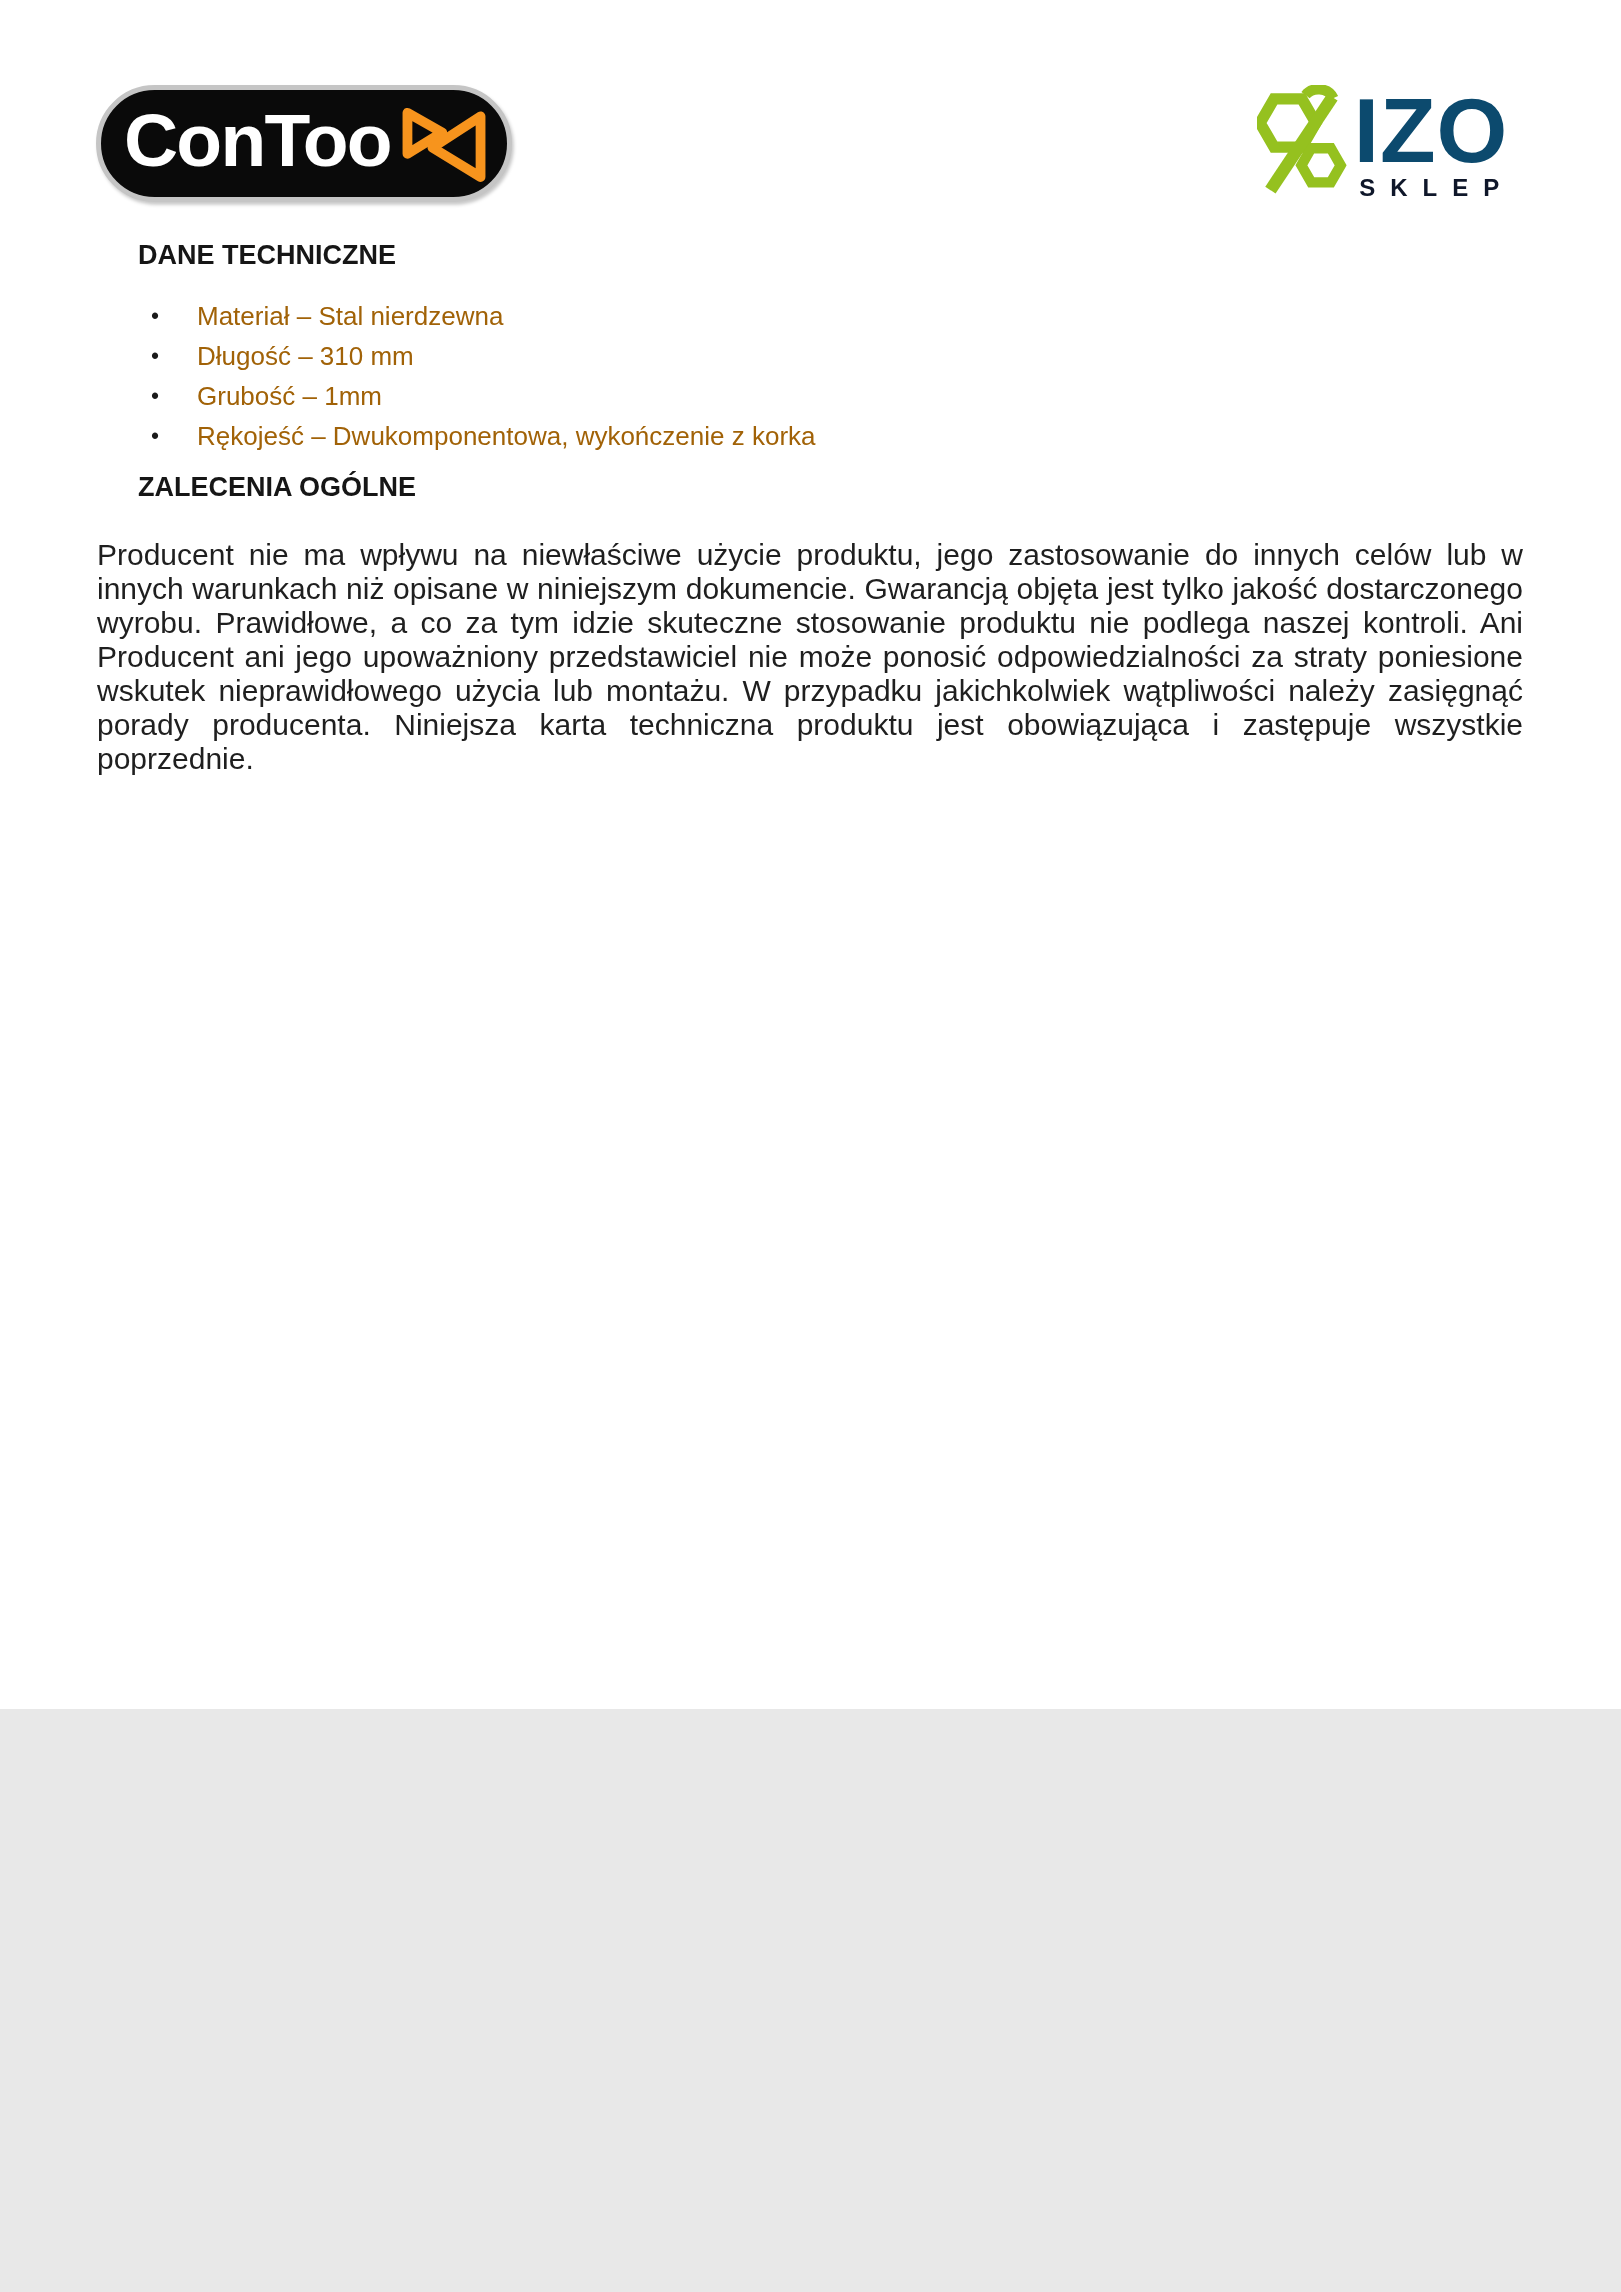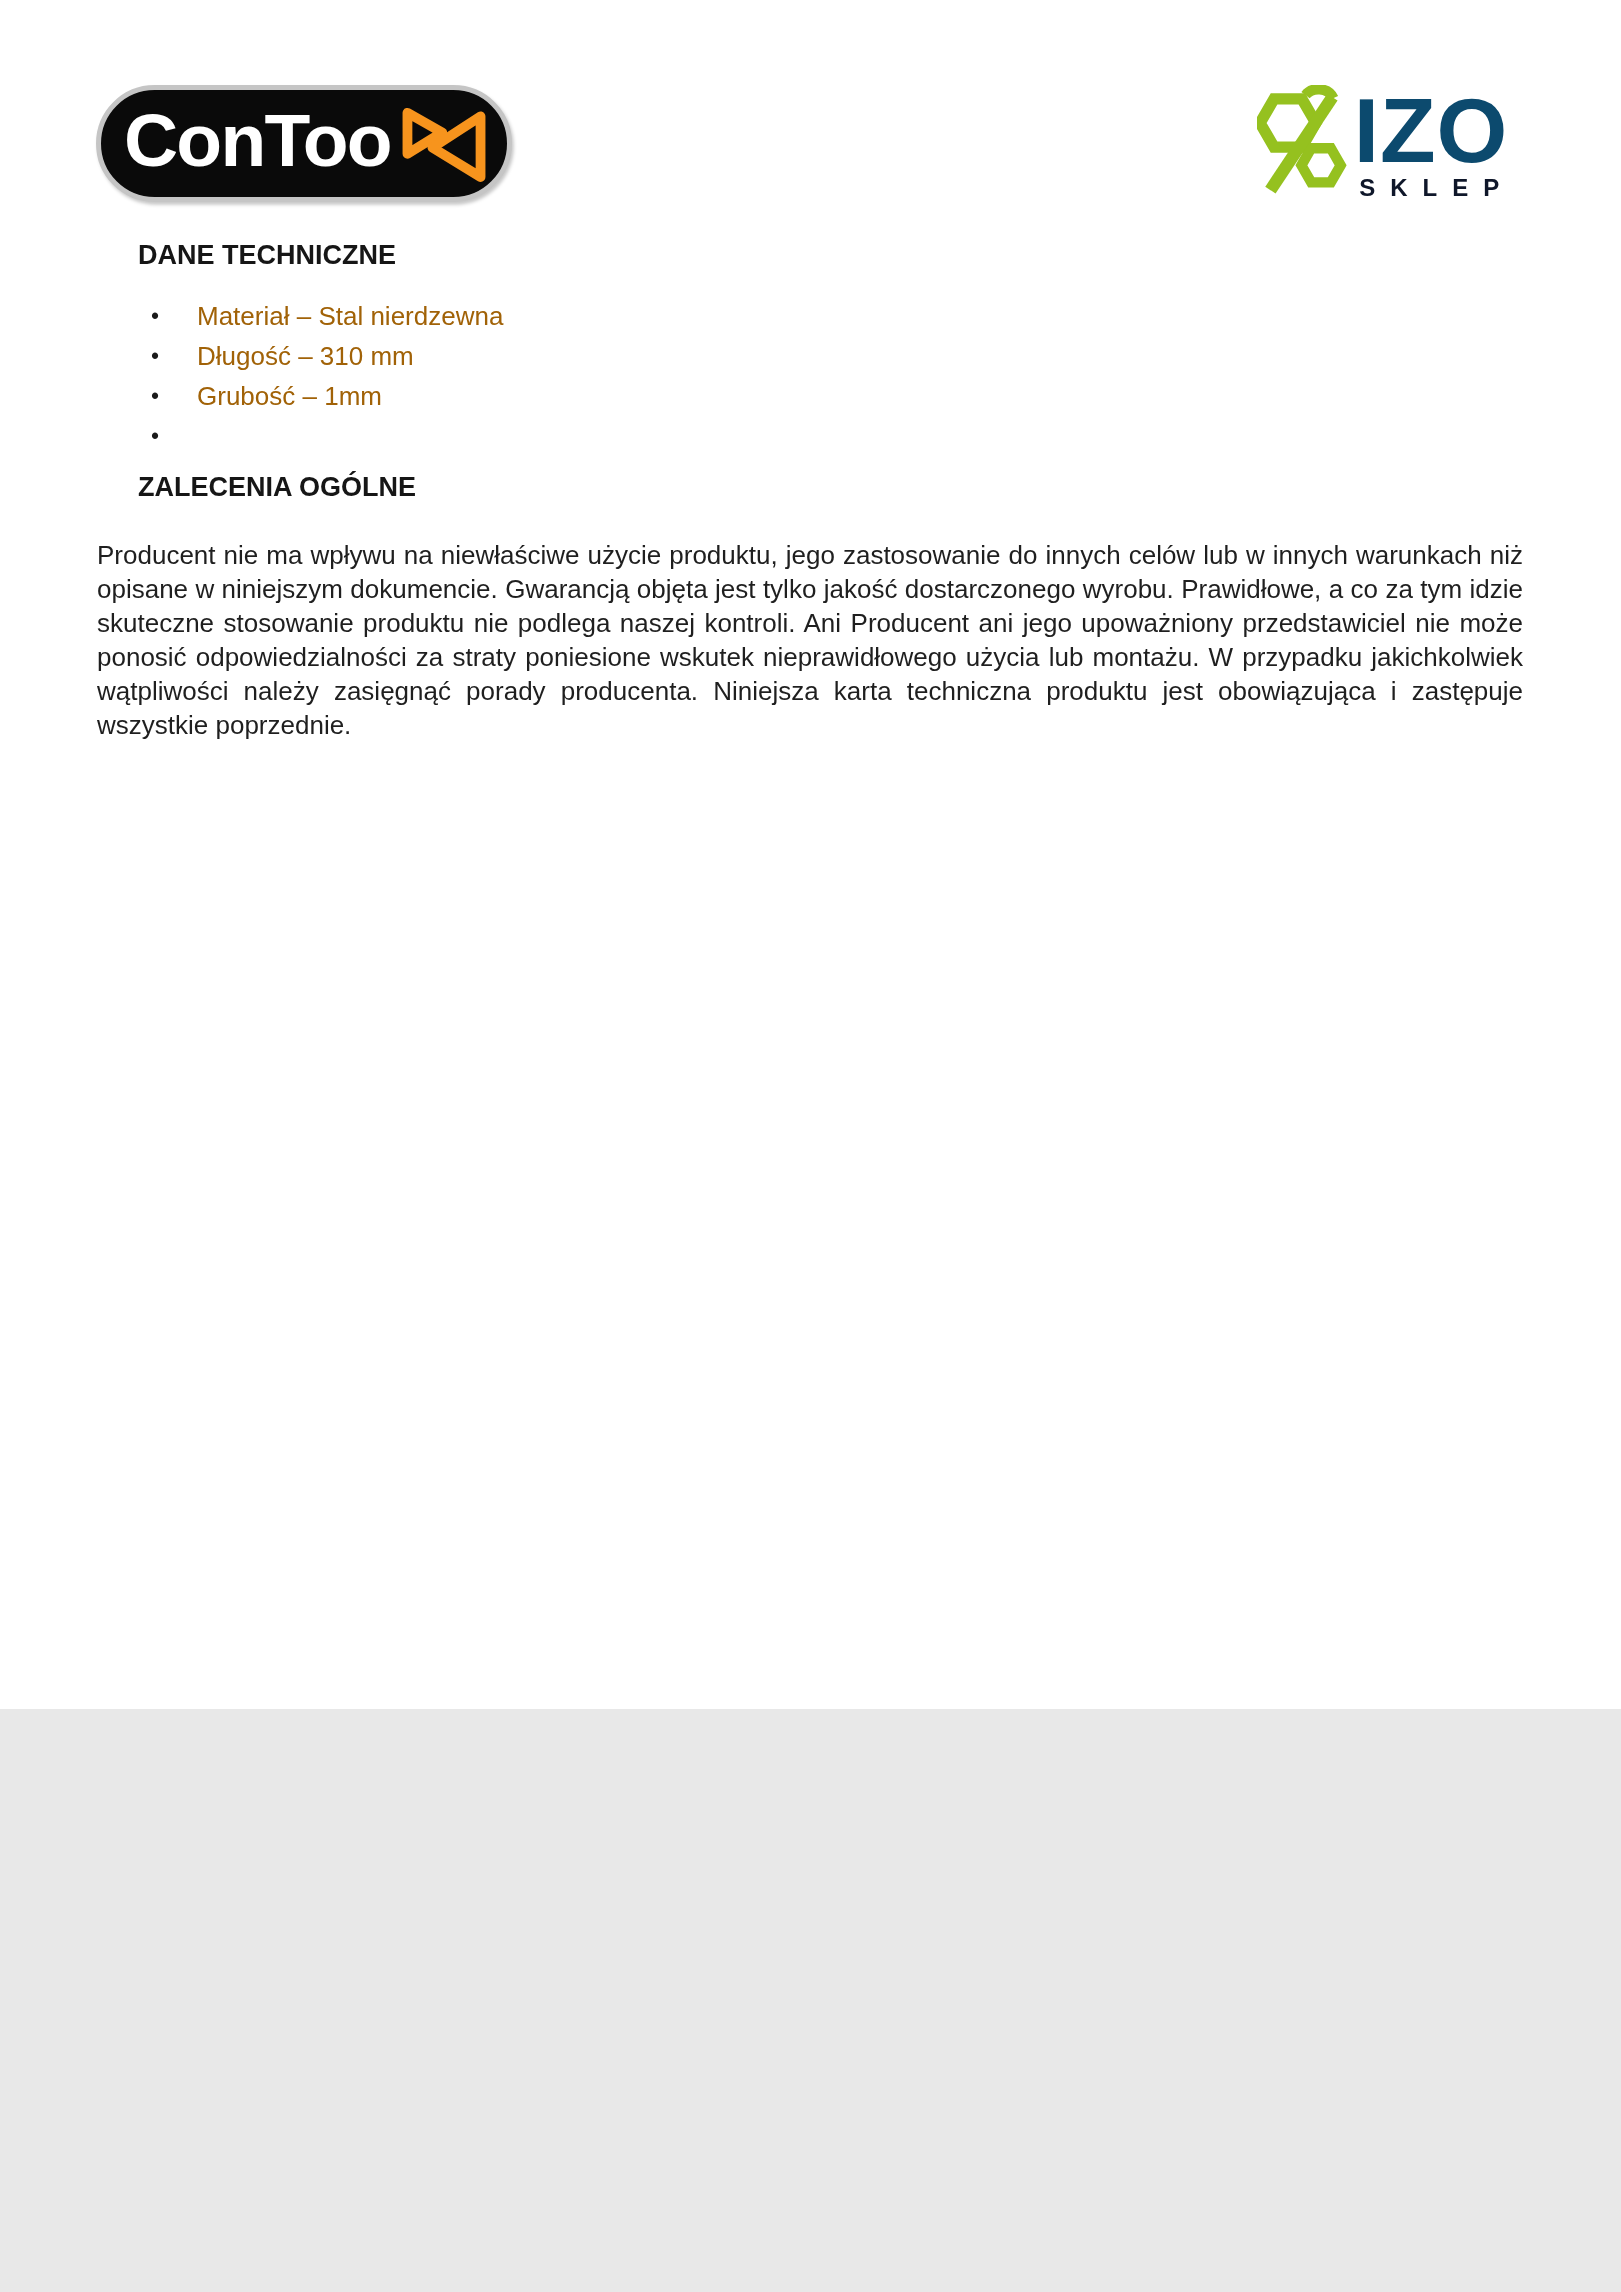--- a/index.html
+++ b/index.html
@@ -84,21 +84,21 @@
   .bullet-marker {
     position: absolute; left: 54px; top: 0;
     font-size: 23px; line-height: 40px; color: #1a1a1a;
   }
   .bullet-text { position: absolute; left: 100px; top: 0; white-space: nowrap; color: #a16207; }
 
   .body-paragraph {
     position: absolute;
     left: 97px; top: 538px;
     width: 1426px;
-    font-size: 26px;
+    font-size: 30px;
     line-height: 34px;
     text-align: justify;
     color: #1f1f1f;
   }
 </style>
 </head>
 <body>
 
 <div class="page">
 
@@ -133,20 +133,21 @@
     <div class="bullet-item">
       <span class="bullet-marker">•</span>
       <span class="bullet-text">Długość – 310 mm</span>
     </div>
     <div class="bullet-item">
       <span class="bullet-marker">•</span>
       <span class="bullet-text">Grubość – 1mm</span>
     </div>
     <div class="bullet-item">
       <span class="bullet-marker">•</span>
+      <span class="bullet-text">Rękojeść – Dwukomponentowa, wykończenie z korka</span>
     </div>
   </div>
 
   <div class="doc-heading heading-general">ZALECENIA OGÓLNE</div>
 
   <div class="body-paragraph">Producent nie ma wpływu na niewłaściwe użycie produktu, jego zastosowanie do innych celów lub w innych warunkach niż opisane w niniejszym dokumencie. Gwarancją objęta jest tylko jakość dostarczonego wyrobu. Prawidłowe, a co za tym idzie skuteczne stosowanie produktu nie podlega naszej kontroli. Ani Producent ani jego upoważniony przedstawiciel nie może ponosić odpowiedzialności za straty poniesione wskutek nieprawidłowego użycia lub montażu. W przypadku jakichkolwiek wątpliwości należy zasięgnąć porady producenta. Niniejsza karta techniczna produktu jest obowiązująca i zastępuje wszystkie poprzednie.</div>
 
 </div>
 
 

